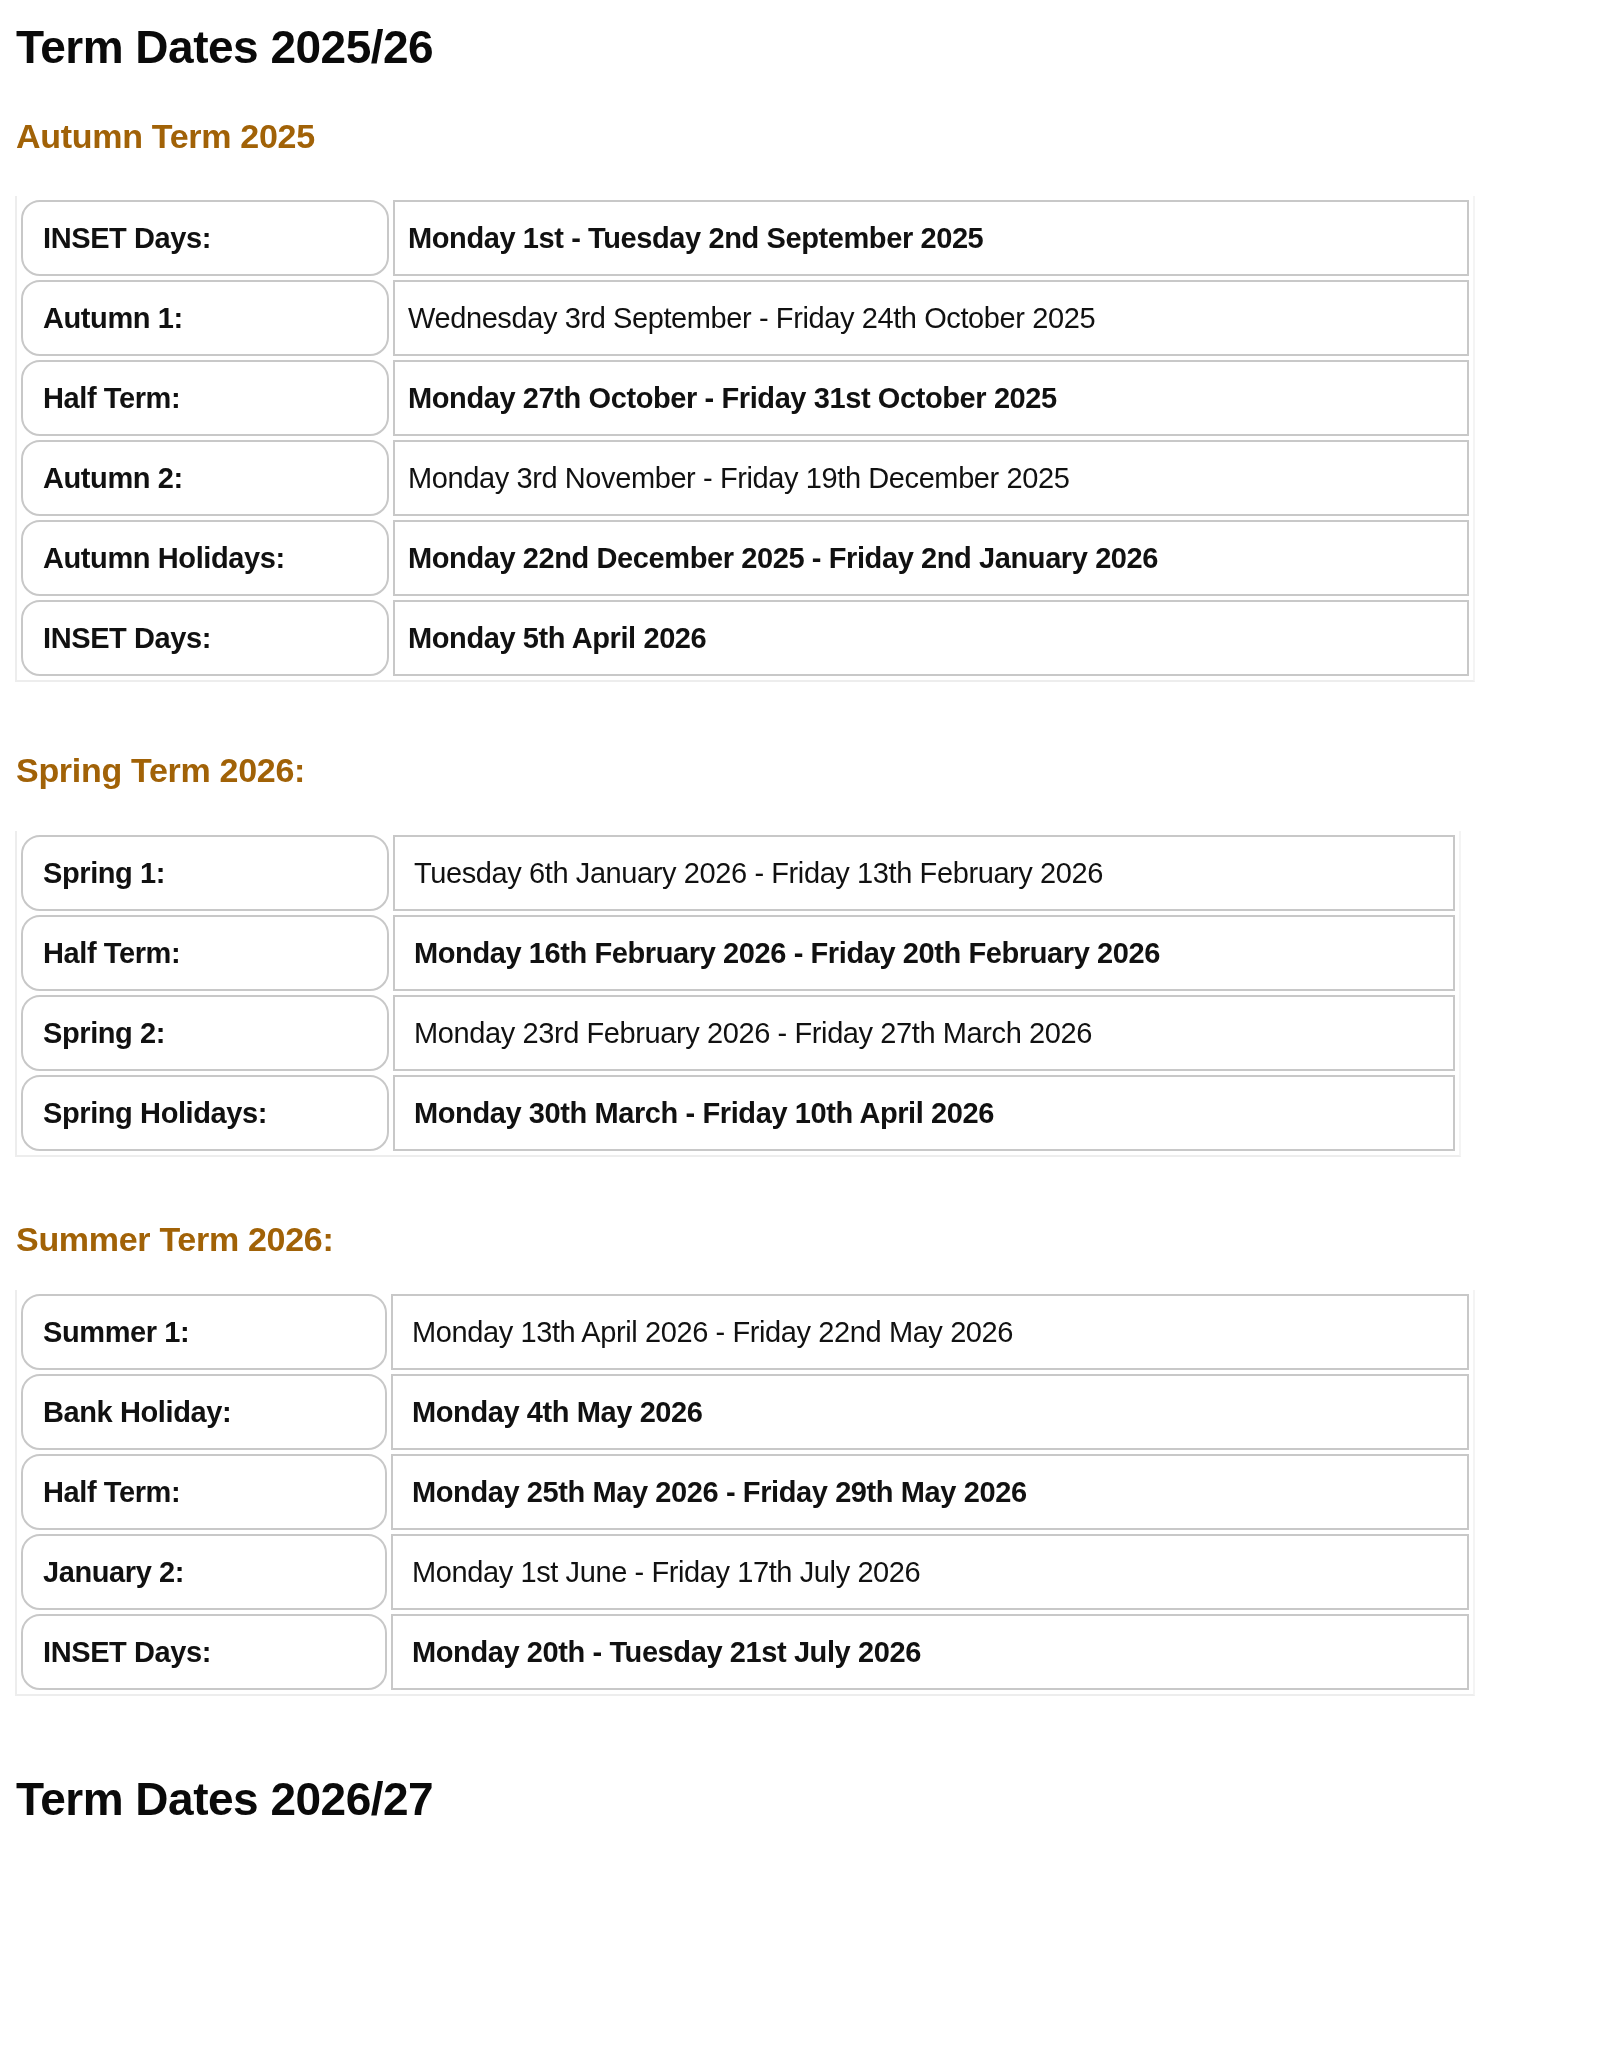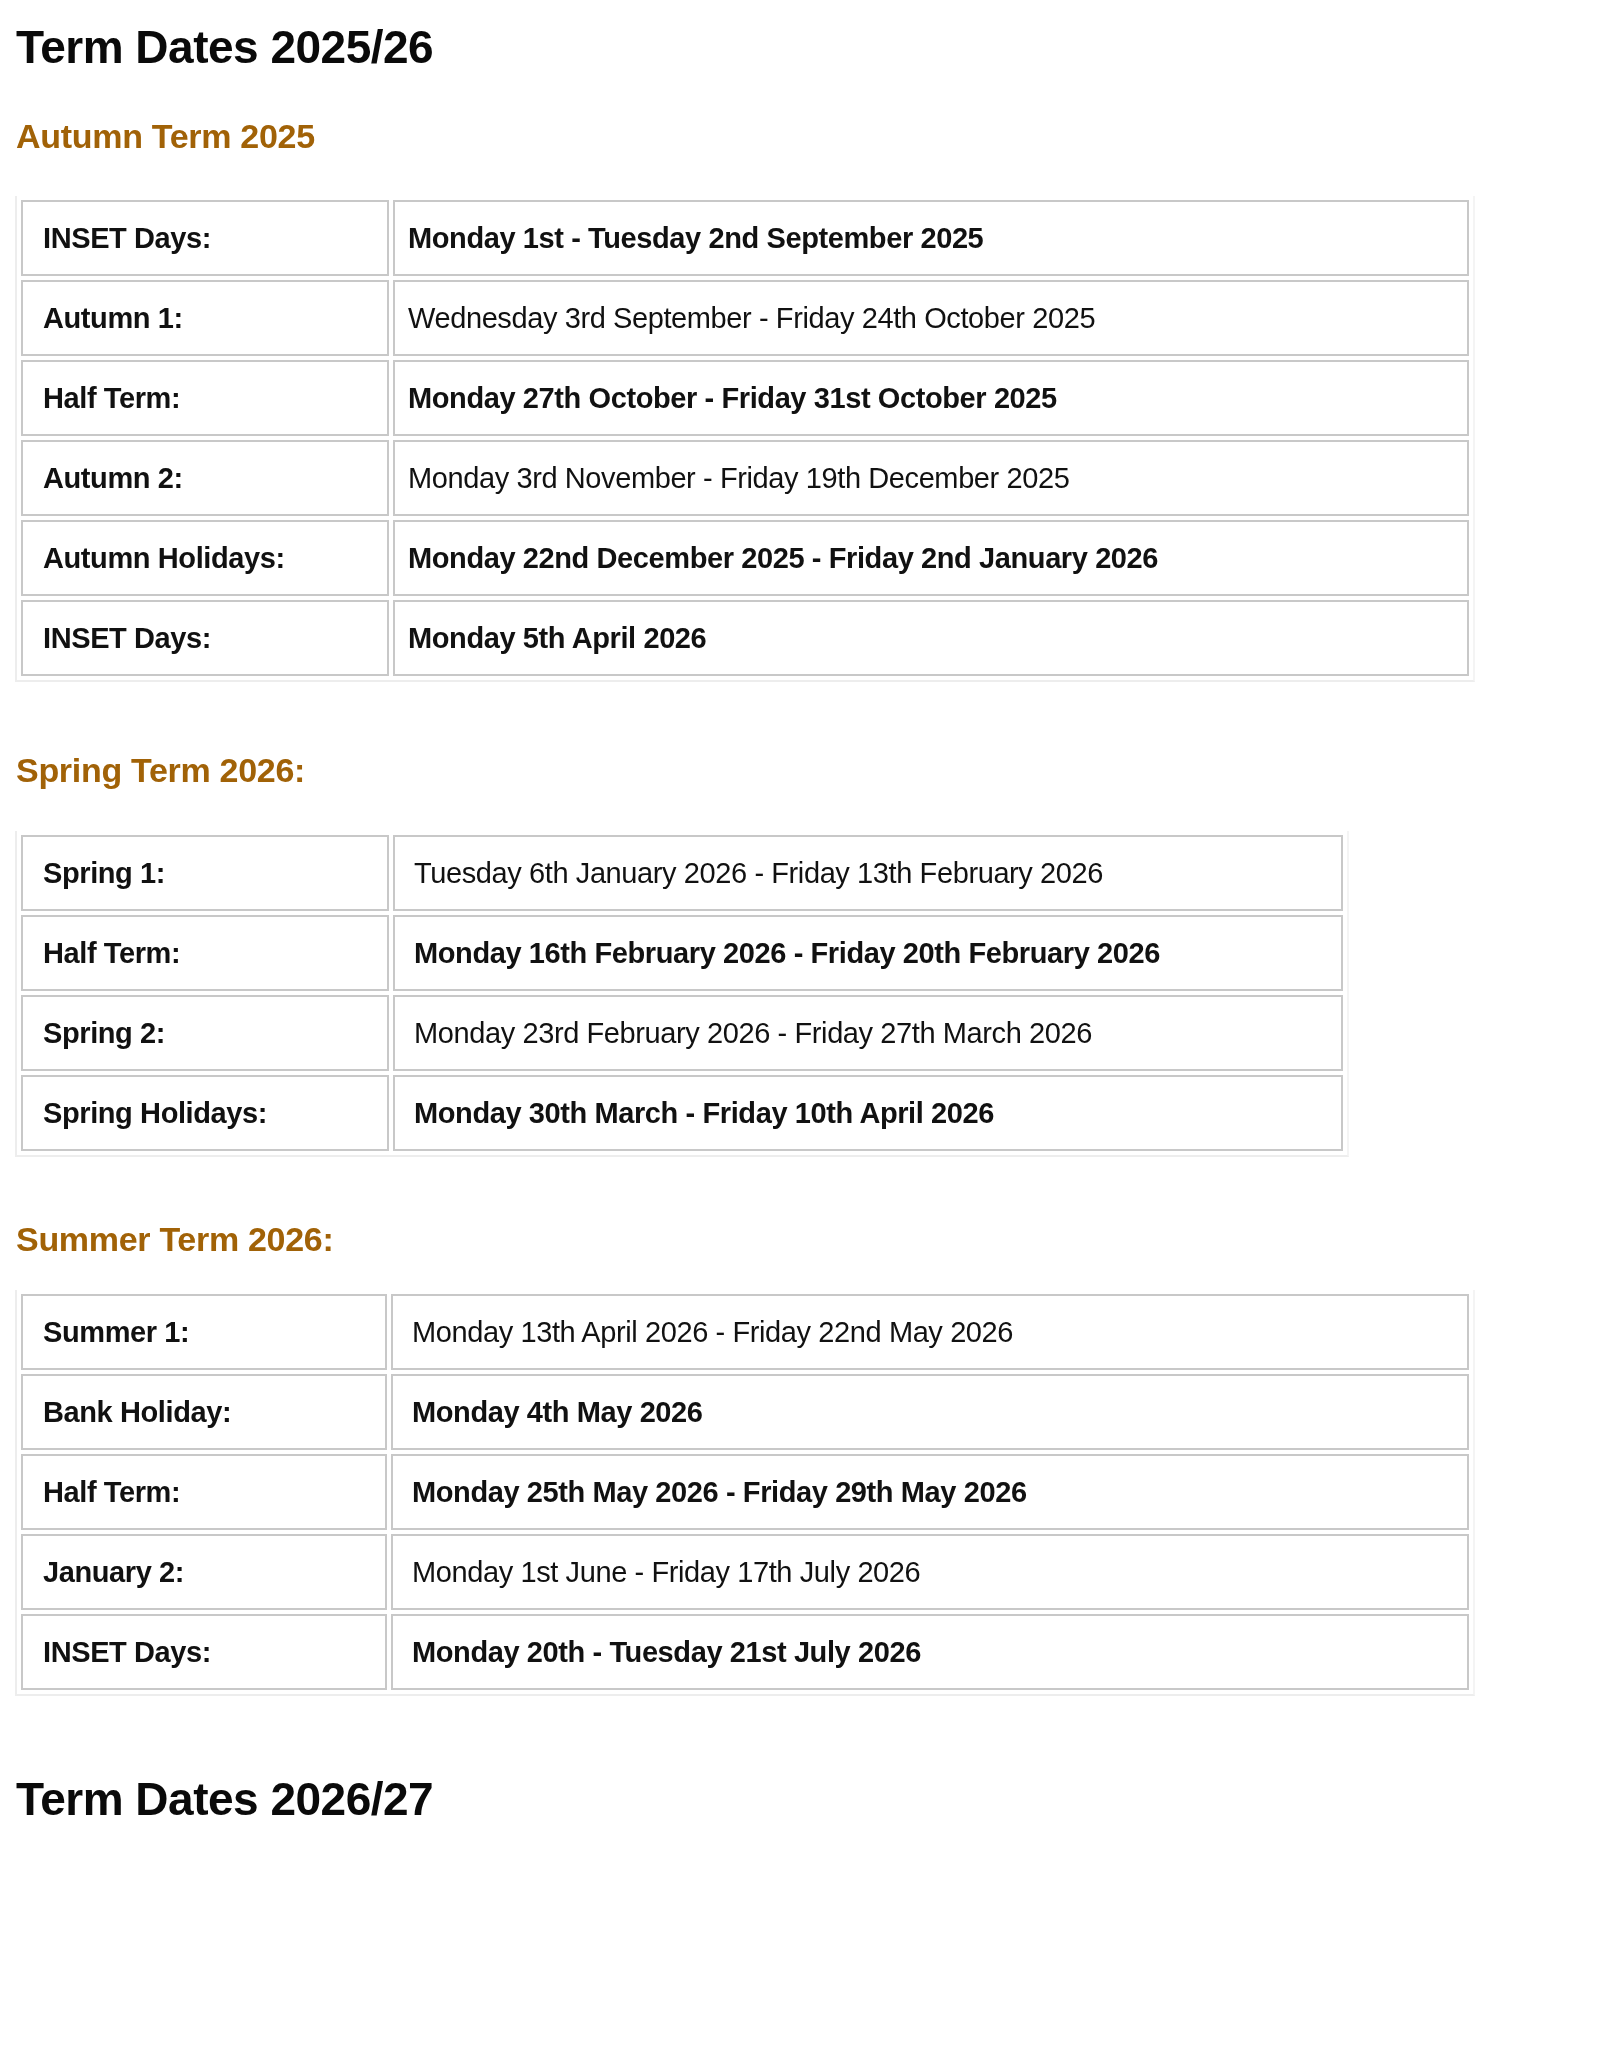--- a/index.html
+++ b/index.html
@@ -55,32 +55,33 @@
     font-size: 29px;
     letter-spacing: -0.4px;
     vertical-align: middle;
     white-space: nowrap;
     box-sizing: border-box;
   }
   .term-table td.label {
     width: 368px;
     font-weight: bold;
     padding-left: 20px;
+    border-radius: 19px;
   }
   .term-table td.value.bold { font-weight: bold; }
   .term-table td.value.normal { font-weight: normal; }
 
   #heading-main-2526 { top: 24px; }
   #heading-autumn { top: 119px; }
   #table-autumn { top: 196px; }
   #table-autumn td.value { width: 1076px; padding-left: 13px; }
 
   #heading-spring { top: 753px; }
   #table-spring { top: 831px; }
-  #table-spring td.value { width: 950px; }
+  #table-spring td.value { width: 1062px; }
 
   #heading-summer { top: 1222px; }
   #table-summer { top: 1290px; }
   #table-summer td.value { width: 1078px; }
   #table-summer td.label { width: 366px; }
 
   #heading-main-2627 { top: 1776px; }
 </style>
 </head>
 <body>

